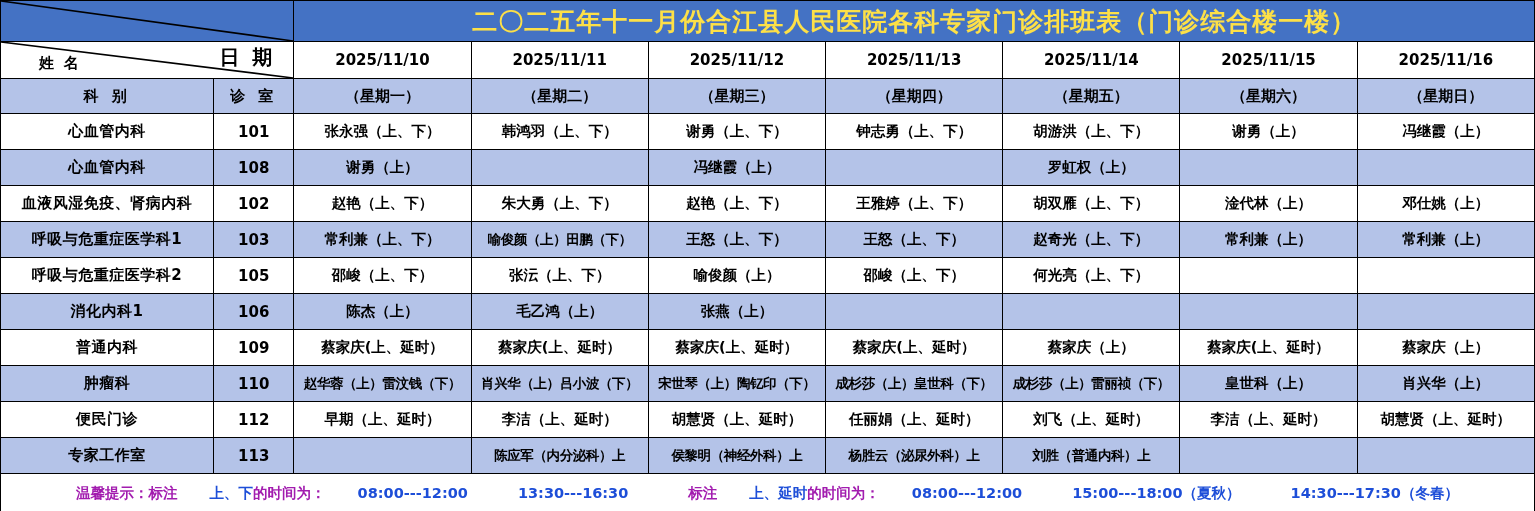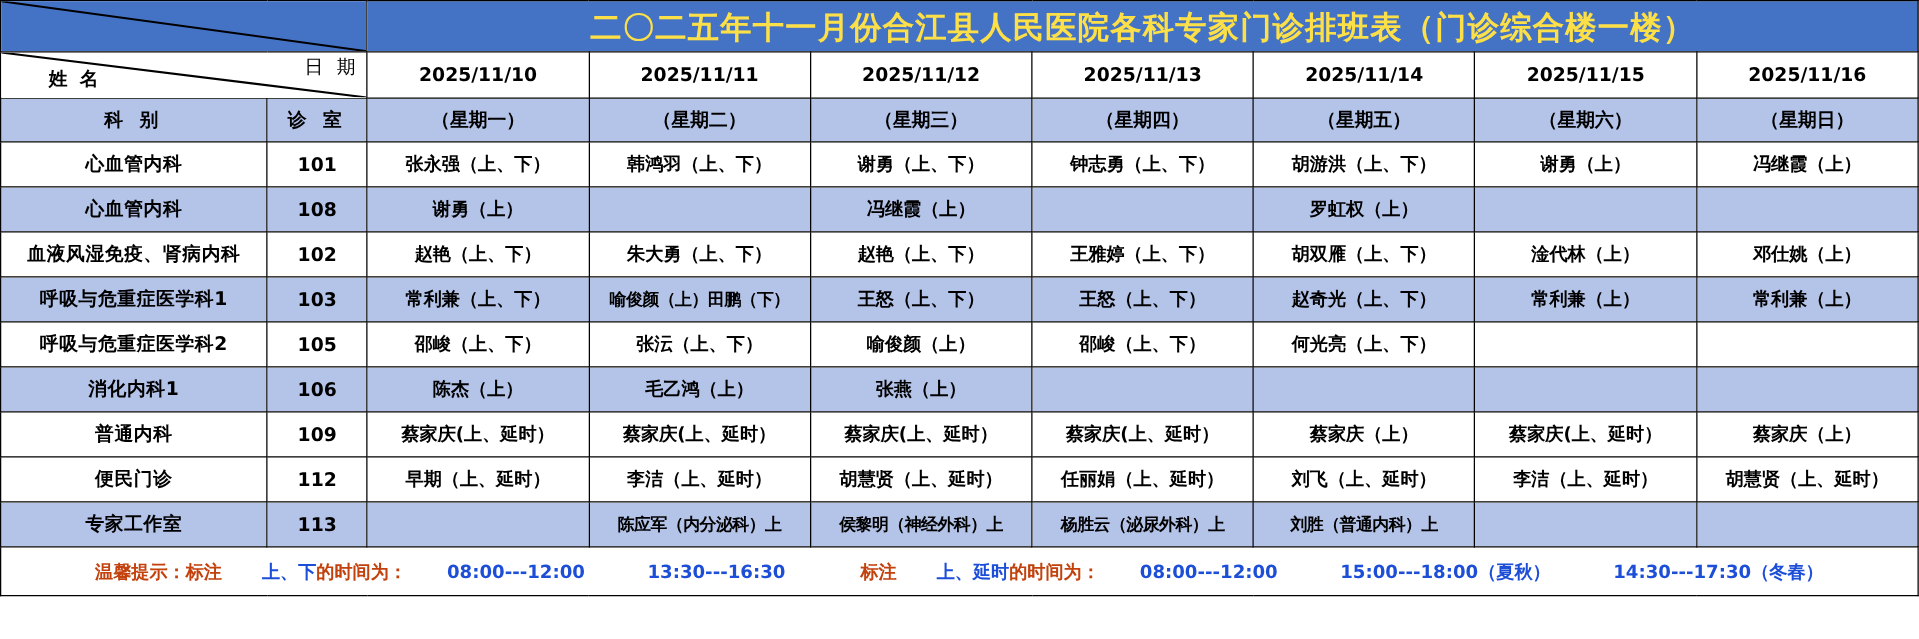--- a/index.html
+++ b/index.html
@@ -79,24 +79,24 @@
     position: absolute;
     left: 38px;
     top: 12px;
     font-size: 15px;
     font-weight: bold;
     letter-spacing: 3px;
     font-family: Liberation Serif, serif;
   }
   .corner-date {
     position: absolute;
-    right: 6px;
+    right: 18px;
     top: 2px;
-    font-size: 15px;
-    font-weight: normal;
+    font-size: 20px;
+    font-weight: bold;
     letter-spacing: 3px;
   }
   .diag {
     position: absolute;
     left: 0; top: 0;
     width: 100%; height: 100%;
     pointer-events: none;
   }
   .sub-kebie, .sub-zhenshi {
     font-size: 15px;
@@ -115,21 +115,21 @@
 
   
   .footer-row td {
     height: 38px;
     background: #ffffff;
     font-size: 14.5px;
     font-weight: bold;
     text-align: center;
     border: 1px solid #000000;
   }
-  .note-black { color: #c2410c; }
+  .note-black { color: #a21caf; }
   .note-red { color: #1d4ed8; margin-left: 32px; }
   .gap-sm { display: inline-block; width: 18px; }
   .gap-lg { display: inline-block; width: 60px; }
 </style>
 </head>
 <body>
 
 <div class="sheet">
   <table class="grid">
     <colgroup>
@@ -262,20 +262,31 @@
         <td class="room-cell">109</td>
         <td class="slot-cell">蔡家庆(上、延时）</td>
         <td class="slot-cell">蔡家庆(上、延时）</td>
         <td class="slot-cell">蔡家庆(上、延时）</td>
         <td class="slot-cell">蔡家庆(上、延时）</td>
         <td class="slot-cell">蔡家庆（上）</td>
         <td class="slot-cell">蔡家庆(上、延时）</td>
         <td class="slot-cell">蔡家庆（上）</td>
       </tr>
 
+      <tr class="data-row row-blue">
+        <td class="dept-cell">肿瘤科</td>
+        <td class="room-cell">110</td>
+        <td class="slot-cell tight">赵华蓉（上）雷汶钱（下）</td>
+        <td class="slot-cell tight">肖兴华（上）吕小波（下）</td>
+        <td class="slot-cell tight">宋世琴（上）陶钇印（下）</td>
+        <td class="slot-cell tight">成杉莎（上）皇世科（下）</td>
+        <td class="slot-cell tight">成杉莎（上）雷丽祯（下）</td>
+        <td class="slot-cell">皇世科（上）</td>
+        <td class="slot-cell">肖兴华（上）</td>
+      </tr>
 
       <tr class="data-row row-white">
         <td class="dept-cell">便民门诊</td>
         <td class="room-cell">112</td>
         <td class="slot-cell">早期（上、延时）</td>
         <td class="slot-cell">李洁（上、延时）</td>
         <td class="slot-cell">胡慧贤（上、延时）</td>
         <td class="slot-cell">任丽娟（上、延时）</td>
         <td class="slot-cell">刘飞（上、延时）</td>
         <td class="slot-cell">李洁（上、延时）</td>

